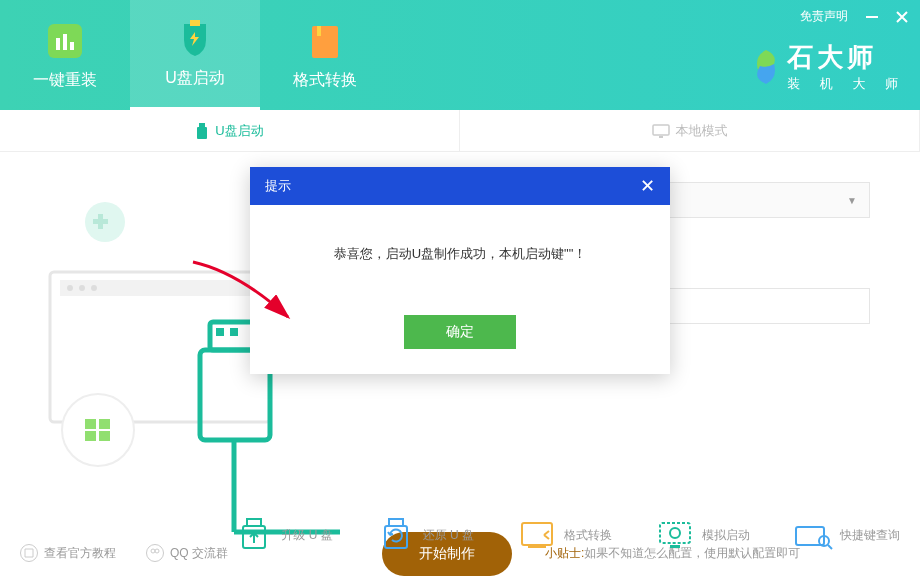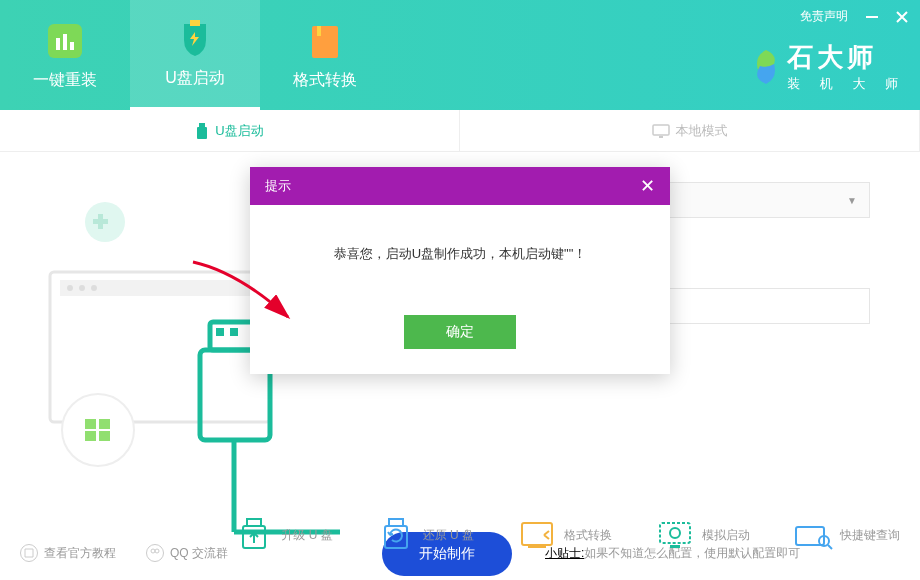--- a/index.html
+++ b/index.html
@@ -28,37 +28,37 @@
     
     .content { position: relative; height: 428px; padding: 30px 40px; }
     
     .illustration { position: absolute; left: 20px; top: 50px; width: 320px; height: 340px; }
     
     .form-area { position: absolute; right: 50px; top: 30px; width: 480px; }
     .dropdown { width: 100%; height: 36px; border: 1px solid #e5e5e5; background: #fafafa; display: flex; align-items: center; justify-content: flex-end; padding: 0 12px; cursor: pointer; }
     .dropdown-arrow { color: #999; font-size: 10px; }
     .input-box { width: 300px; height: 36px; border: 1px solid #e5e5e5; background: #fff; margin-top: 70px; margin-left: 180px; }
     
-    .start-btn { position: absolute; left: 382px; top: 380px; width: 130px; height: 44px; background: #1d4ed8; color: #fff; border-radius: 22px; display: flex; align-items: center; justify-content: center; font-size: 14px; cursor: pointer; }
+    .start-btn { position: absolute; left: 382px; top: 380px; width: 130px; height: 44px; background: #a16207; color: #fff; border-radius: 22px; display: flex; align-items: center; justify-content: center; font-size: 14px; cursor: pointer; }
     
     .tip { position: absolute; left: 545px; top: 393px; font-size: 12px; color: #999; }
-    .tip-label { color: #000000; text-decoration: underline; }
+    .tip-label { color: #a16207; }
     
     .bottom-bar { position: absolute; bottom: 18px; left: 20px; right: 20px; display: flex; align-items: center; }
     .bottom-left { display: flex; gap: 30px; }
     .bl-item { display: flex; align-items: center; gap: 6px; font-size: 12px; color: #999; cursor: pointer; margin-top: 36px; }
     .bl-icon { width: 18px; height: 18px; border: 1.5px solid #ccc; border-radius: 50%; display: flex; align-items: center; justify-content: center; }
     
     .bottom-right { margin-left: auto; display: flex; gap: 42px; }
     .br-item { display: flex; flex-direction: row; align-items: center; gap: 6px; cursor: pointer; font-size: 12px; color: #999; }
     .br-icon { width: 42px; height: 36px; }
     
     .modal-overlay { position: absolute; inset: 0; display: flex; align-items: center; justify-content: center; pointer-events: none; }
     .modal { width: 420px; background: #fff; box-shadow: 0 4px 20px rgba(0,0,0,0.2); pointer-events: auto; position: relative; top: -20px; }
-    .modal-header { height: 38px; background: #a21caf; display: flex; align-items: center; justify-content: space-between; padding: 0 15px; color: #fff; font-size: 13px; }
+    .modal-header { height: 38px; background: #1d4ed8; display: flex; align-items: center; justify-content: space-between; padding: 0 15px; color: #fff; font-size: 13px; }
     .modal-close { cursor: pointer; font-size: 18px; line-height: 1; }
     .modal-body { padding: 40px 30px 20px; text-align: center; font-size: 13px; color: #333; min-height: 100px; }
     .modal-footer { padding: 10px 0 25px; display: flex; justify-content: center; position: relative; }
     .modal-ok { width: 112px; height: 34px; background: #4db84d; color: #fff; display: flex; align-items: center; justify-content: center; font-size: 14px; cursor: pointer; }
     
     .arrow-annotation { position: absolute; left: -62px; top: -48px; pointer-events: none; }
     .arrow-annotation svg { display: block; }
   </style>
 </head>
 <body>

